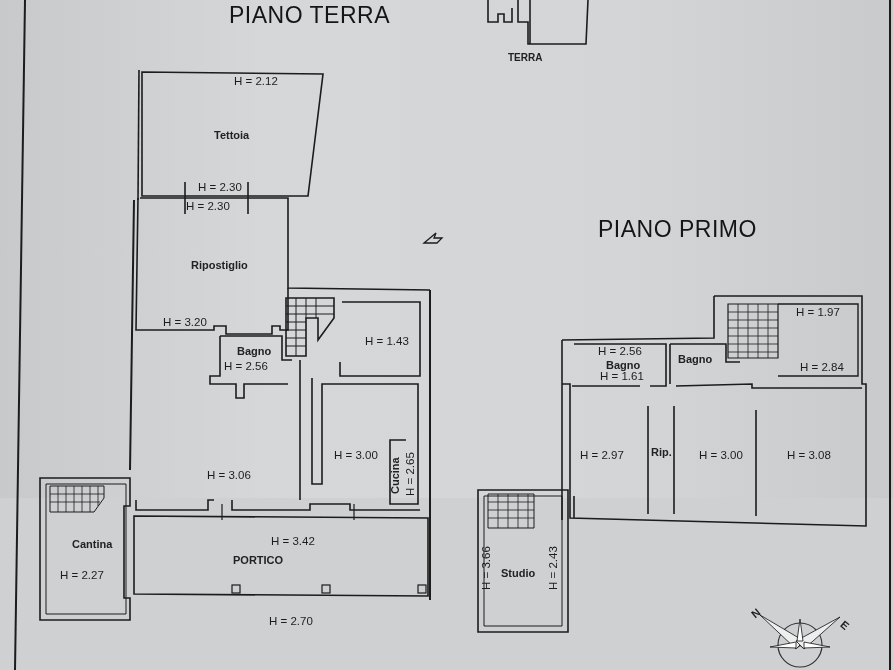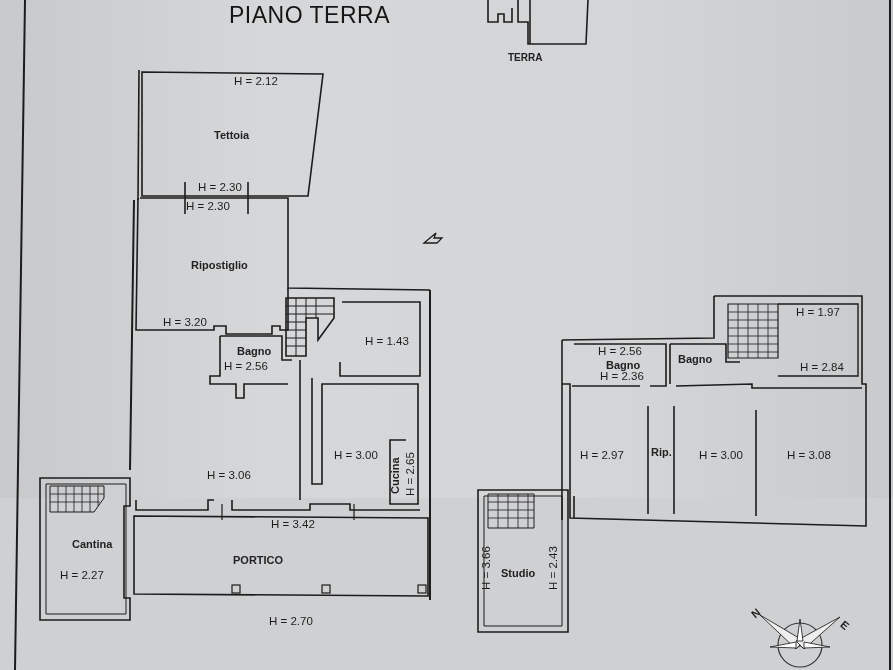--- a/index.html
+++ b/index.html
@@ -121,44 +121,45 @@
         <line x1="508" y1="494" x2="508" y2="528"></line>
       <line x1="518" y1="494" x2="518" y2="528"></line>
         <line x1="528" y1="494" x2="528" y2="528"></line>
     </g>
     <line x1="574" y1="518" x2="574" y2="496"></line>
 
     <path d="M424 243 L436 233 L434 238 L442 238 L437 243 Z" stroke-width="1.3"></path>
   </svg>
 
   <span class="txt title" style="left:229px;top:4px;">PIANO TERRA</span>
+  <span class="txt title" style="left:598px;top:218px;">PIANO PRIMO</span>
   <span class="txt lbl" style="left:508px;top:53px;font-size:10px;">TERRA</span>
 
   <span class="txt hlbl" style="left:210px;top:76px;margin-left:24px;">H = 2.12</span>
   <span class="txt lbl" style="left:214px;top:130px;">Tettoia</span>
   <span class="txt hlbl" style="left:198px;top:182px;">H = 2.30</span>
   <span class="txt hlbl" style="left:186px;top:201px;">H = 2.30</span>
   <span class="txt lbl" style="left:191px;top:260px;">Ripostiglio</span>
   <span class="txt hlbl" style="left:163px;top:317px;">H = 3.20</span>
   <span class="txt lbl" style="left:237px;top:346px;">Bagno</span>
   <span class="txt hlbl" style="left:224px;top:361px;">H = 2.56</span>
   <span class="txt hlbl" style="left:365px;top:336px;">H = 1.43</span>
   <span class="txt hlbl" style="left:207px;top:443px;margin-top:27px;">H = 3.06</span>
   <span class="txt hlbl" style="left:334px;top:450px;">H = 3.00</span>
   <span class="txt lbl vert" style="left:390px;top:494px;">Cucina</span>
   <span class="txt hlbl vert" style="left:405px;top:496px;">H = 2.65</span>
-  <span class="txt hlbl" style="left:271px;top:519px;text-align:center;">H = 3.42</span>
+  <span class="txt hlbl" style="left:271px;top:536px;text-align:center;">H = 3.42</span>
   <span class="txt lbl" style="left:233px;top:555px;">PORTICO</span>
   <span class="txt hlbl" style="left:269px;top:584px;margin-top:32px;">H = 2.70</span>
   <span class="txt lbl" style="left:72px;top:539px;text-align:right;">Cantina</span>
   <span class="txt hlbl" style="left:60px;top:570px;">H = 2.27</span>
 
   <span class="txt hlbl" style="left:598px;top:346px;">H = 2.56</span>
   <span class="txt lbl" style="left:606px;top:360px;">Bagno</span>
-  <span class="txt hlbl" style="left:600px;top:371px;">H = 2.36</span>
+  <span class="txt hlbl" style="left:600px;top:371px;">H = 1.61</span>
   <span class="txt lbl" style="left:678px;top:354px;">Bagno</span>
   <span class="txt hlbl" style="left:796px;top:307px;">H = 1.97</span>
   <span class="txt hlbl" style="left:800px;top:362px;">H = 2.84</span>
   <span class="txt hlbl" style="left:580px;top:450px;">H = 2.97</span>
   <span class="txt lbl" style="left:651px;top:447px;">Rip.</span>
   <span class="txt hlbl" style="left:699px;top:450px;">H = 3.00</span>
   <span class="txt hlbl" style="left:787px;top:450px;">H = 3.08</span>
   <span class="txt lbl" style="left:501px;top:568px;">Studio</span>
   <span class="txt hlbl vert" style="left:481px;top:590px;">H = 3.66</span>
   <span class="txt hlbl vert" style="left:548px;top:590px;">H = 2.43</span>

